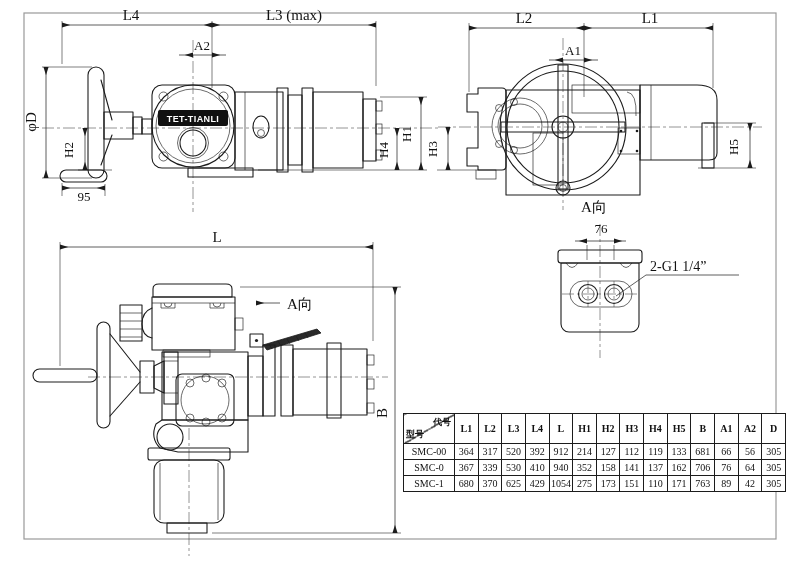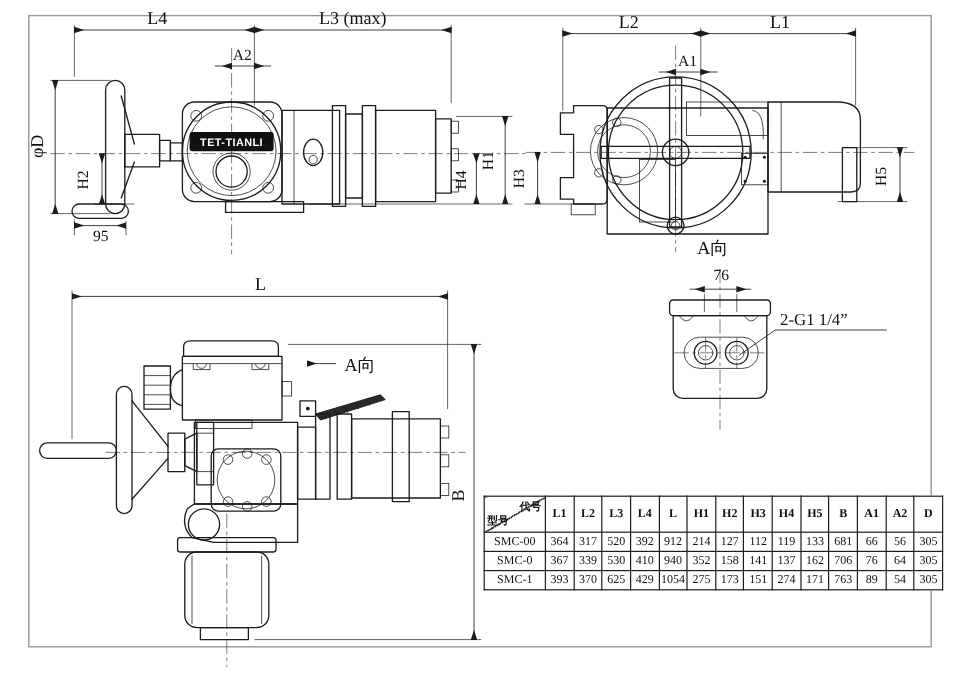--- a/index.html
+++ b/index.html
@@ -355,31 +355,31 @@
             <td>141</td>
             <td>137</td>
             <td>162</td>
             <td>706</td>
             <td>76</td>
             <td>64</td>
             <td>305</td>
           </tr>
           <tr>
             <td>SMC-1</td>
-            <td>393</td>
+            <td>680</td>
             <td>370</td>
             <td>625</td>
             <td>429</td>
             <td>1054</td>
             <td>275</td>
             <td>173</td>
             <td>151</td>
-            <td>274</td>
+            <td>110</td>
             <td>171</td>
             <td>763</td>
             <td>89</td>
-            <td>54</td>
+            <td>42</td>
             <td>305</td>
           </tr>
         </tbody>
   </table>
 </div>
 </div>
 
 </body></html>

